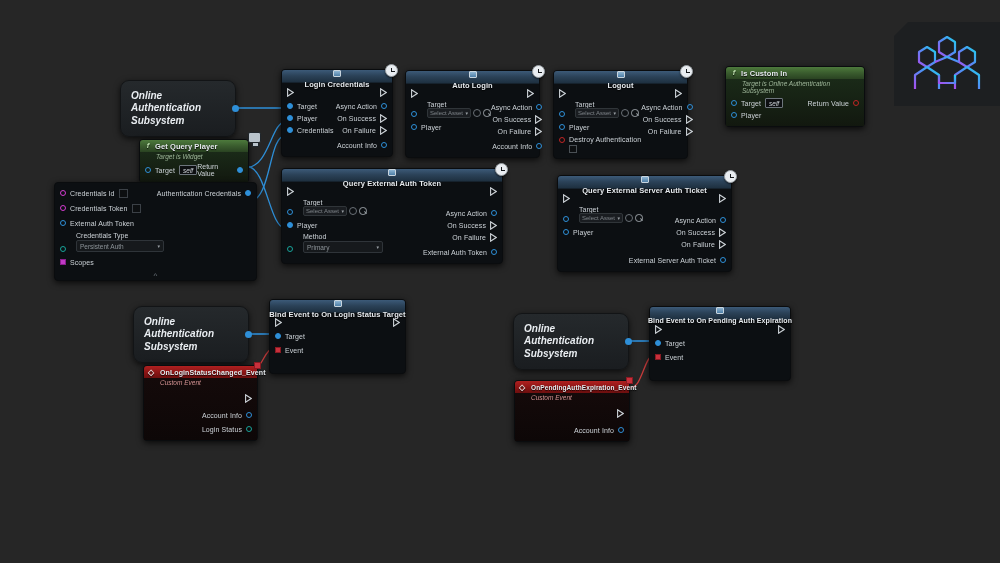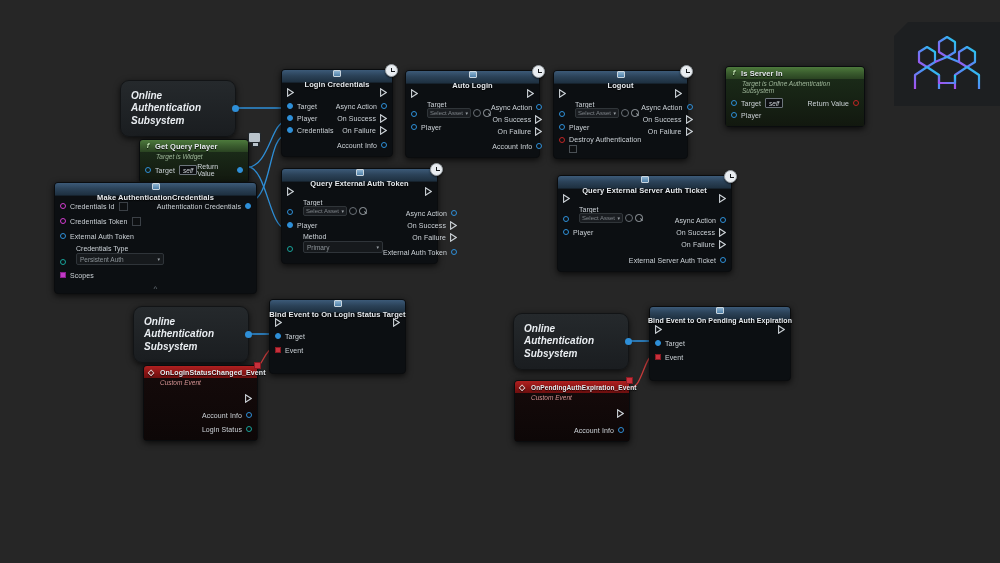--- a/index.html
+++ b/index.html
@@ -289,24 +289,20 @@
             <span class="retval">Return Value</span>
             <span class="pin-circle filled"></span>
           </div>
         </div>
       </div>
     </div>
   </div>
   <div class="mon-ic" style="left:248px;top:132px;"></div>
 
   <div class="node" style="left:54px;top:182px;width:203px;">
-    <div class="node-hdr hdr-blue">
-      <span class="hdr-ic"></span>
-      <span>Make AuthenticationCredentials</span>
-    </div>
     <div class="node-body" style="padding-bottom:12px;">
       <div class="row" style="margin-bottom:3px;">
         <div class="side">
           <span class="pin-circle magenta"></span>
           <span class="plabel">Credentials Id</span>
           <span class="txt-box"></span>
         </div>
         <div class="side r">
           <span class="plabel">Authentication Credentials</span>
           <span class="pin-circle filled"></span>
@@ -569,21 +565,21 @@
               </div>
             </div>
         </div>
       </div>
     </div>
   </div>
 
   <div class="node" style="left:725px;top:66px;width:140px;">
     <div class="node-hdr hdr-green">
       <span class="hdr-ic fx">f</span>
-      <span>Is Server In</span>
+      <span>Is Custom In</span>
     </div>
     <div class="greenbody">
       <div class="subtitle">Target is Online Authentication Subsystem</div>
       <div class="node-body" style="padding-top:1px;">
         <div class="row">
           <div class="side">
             <span class="pin-circle"></span>
             <span class="plabel">Target</span>
             <span class="self-box">self</span>
           </div>
@@ -595,21 +591,21 @@
         <div class="row">
           <div class="side">
             <span class="pin-circle"></span>
             <span class="plabel">Player</span>
           </div>
         </div>
       </div>
     </div>
   </div>
 
-  <div class="node" style="left:281px;top:168px;width:157px;">
+  <div class="node" style="left:281px;top:168px;width:222px;">
     <div class="clock"></div>
     <div class="node-hdr hdr-blue">
       <span class="hdr-ic"></span>
       <span>Query External Auth Token</span>
     </div>
     <div class="node-body">
       <div class="exec-row">
         <span class="exec">
             <svg width="7" height="9">
               <polygon points="0.6,0.8 0.6,8.2 6.2,4.5" fill="none" stroke="#cdd3d8" stroke-width="1.1"></polygon>

